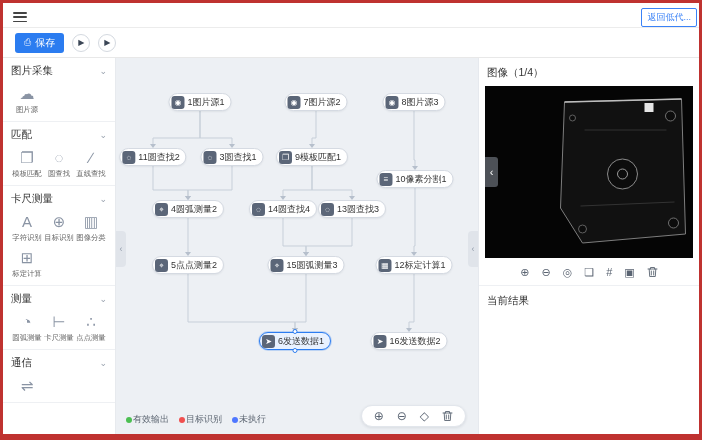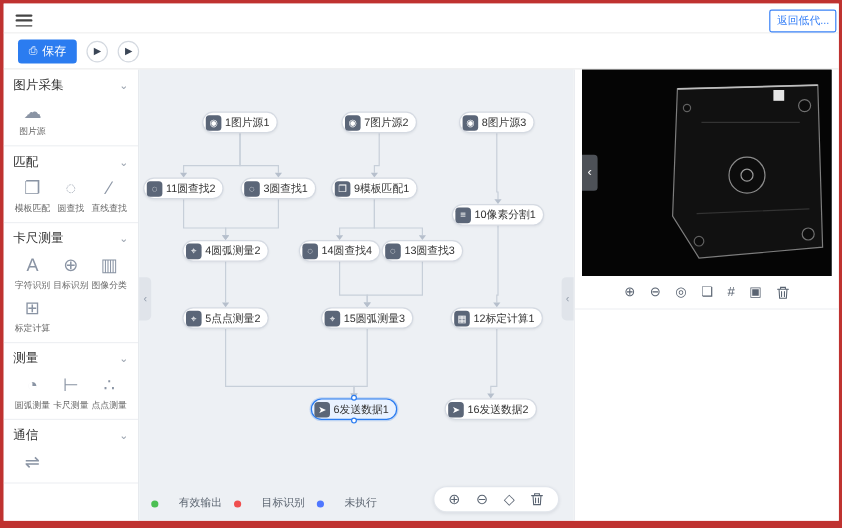--- a/index.html
+++ b/index.html
@@ -34,21 +34,21 @@
   
   .canvas-wrap{flex:1;position:relative;background:#edf0f4;min-width:0;}
   #canvas{position:absolute;inset:0;overflow:hidden;}
   #edge-layer{position:absolute;left:0;top:0;}
   .node{position:absolute;transform:translate(-50%,-50%);height:18px;display:flex;align-items:center;background:#fff;border:1px solid #d5dae2;border-radius:9px;padding:0 6px 0 2px;box-shadow:0 1px 2px rgba(30,40,60,.07);font-size:9px;color:#333;white-space:nowrap;cursor:pointer;}
   .node .nicon{width:13px;height:13px;border-radius:3px;background:#5b6678;color:#fff;font-size:8px;line-height:13px;text-align:center;margin-right:3px;flex:0 0 auto;}
   .node.selected{border-color:#2b7cf0;background:#e9f2ff;box-shadow:0 0 0 1px rgba(43,124,240,.25);}
   .port{position:absolute;width:5px;height:5px;border:1px solid #2b7cf0;background:#fff;border-radius:50%;left:50%;transform:translateX(-50%);}
   .port.top{top:-4px;} .port.bottom{bottom:-4px;}
   .legend{position:absolute;left:10px;bottom:8px;display:flex;gap:10px;align-items:center;font-size:9px;color:#5d6672;}
-  .legend .li{display:flex;align-items:center;gap:17px;}
+  .legend .li{display:flex;align-items:center;gap:1px;}
   .legend .dot{width:6px;height:6px;border-radius:50%;}
   .zoombar{position:absolute;right:12px;bottom:7px;background:#fff;border:1px solid #e2e6ec;border-radius:13px;padding:4px 12px;display:flex;gap:13px;align-items:center;color:#5a6472;font-size:12px;box-shadow:0 1px 3px rgba(30,40,60,.10);}
   .zoombar .tbi,.rp-toolbar .tbi{line-height:1;cursor:pointer;display:flex;align-items:center;}
   .handle{position:absolute;top:46%;width:10px;height:36px;background:#e0e4ea;color:#949eac;display:flex;align-items:center;justify-content:center;font-size:9px;cursor:pointer;z-index:3;}
   .handle.left{left:0;border-radius:0 4px 4px 0;}
   .handle.right{right:0;border-radius:4px 0 0 4px;}
   
   .right-panel{width:221px;flex:0 0 auto;background:#fff;border-left:1px solid #e6e9ee;display:flex;flex-direction:column;min-height:0;}
   .rp-title{font-size:10.5px;color:#333;padding:8px 8px 6px;}
   .viewer{position:relative;margin:0 6px;height:172px;background:#000;overflow:hidden;flex:0 0 auto;}
@@ -296,20 +296,21 @@
           </div>
           <div class="node" style="left: 293px; top: 283px;">
             <span class="nicon">➤</span>
             <span class="nlabel">16发送数据2</span>
           </div>
         </div>
       <div class="handle right">‹</div>
     </div>
 
     <section class="right-panel">
+      <div class="rp-title">图像（1/4）</div>
       <div class="viewer">
         <button class="nav-prev">‹</button>
         <svg width="100%" height="100%" viewBox="0 0 209 172" preserveAspectRatio="xMidYMid slice">
           <rect x="0" y="0" width="209" height="172" fill="#050505"></rect>
           <g stroke="#7d7d7d" stroke-width="1" fill="#111">
             <path d="M80 16 L197 13 L201 148 L98 157 L76 122 Z"></path>
             <circle cx="138" cy="88" r="15" fill="#0c0c0c" stroke="#8a8a8a"></circle>
             <circle cx="138" cy="88" r="5" fill="#0c0c0c" stroke="#9a9a9a"></circle>
             <circle cx="186" cy="30" r="5" fill="#0c0c0c" stroke="#707070"></circle>
             <circle cx="189" cy="137" r="5" fill="#0c0c0c" stroke="#707070"></circle>
@@ -327,17 +328,18 @@
           <span class="tbi">◎</span>
           <span class="tbi">❏</span>
           <span class="tbi">#</span>
           <span class="tbi">▣</span>
           <span class="tbi">
             <svg width="11" height="12" viewBox="0 0 11 12">
               <path d="M1 3h9M3.5 3V1.5h4V3M2.2 3l.5 7.5h5.6l.5-7.5M4.3 5v4M6.7 5v4" fill="none" stroke="currentColor" stroke-width="0.9" stroke-linecap="round"></path>
             </svg>
           </span>
         </div>
+      <div class="rp-result">当前结果</div>
       <div class="rp-empty"></div>
     </section>
 
   </div>
 </div>
 
 </body></html>

